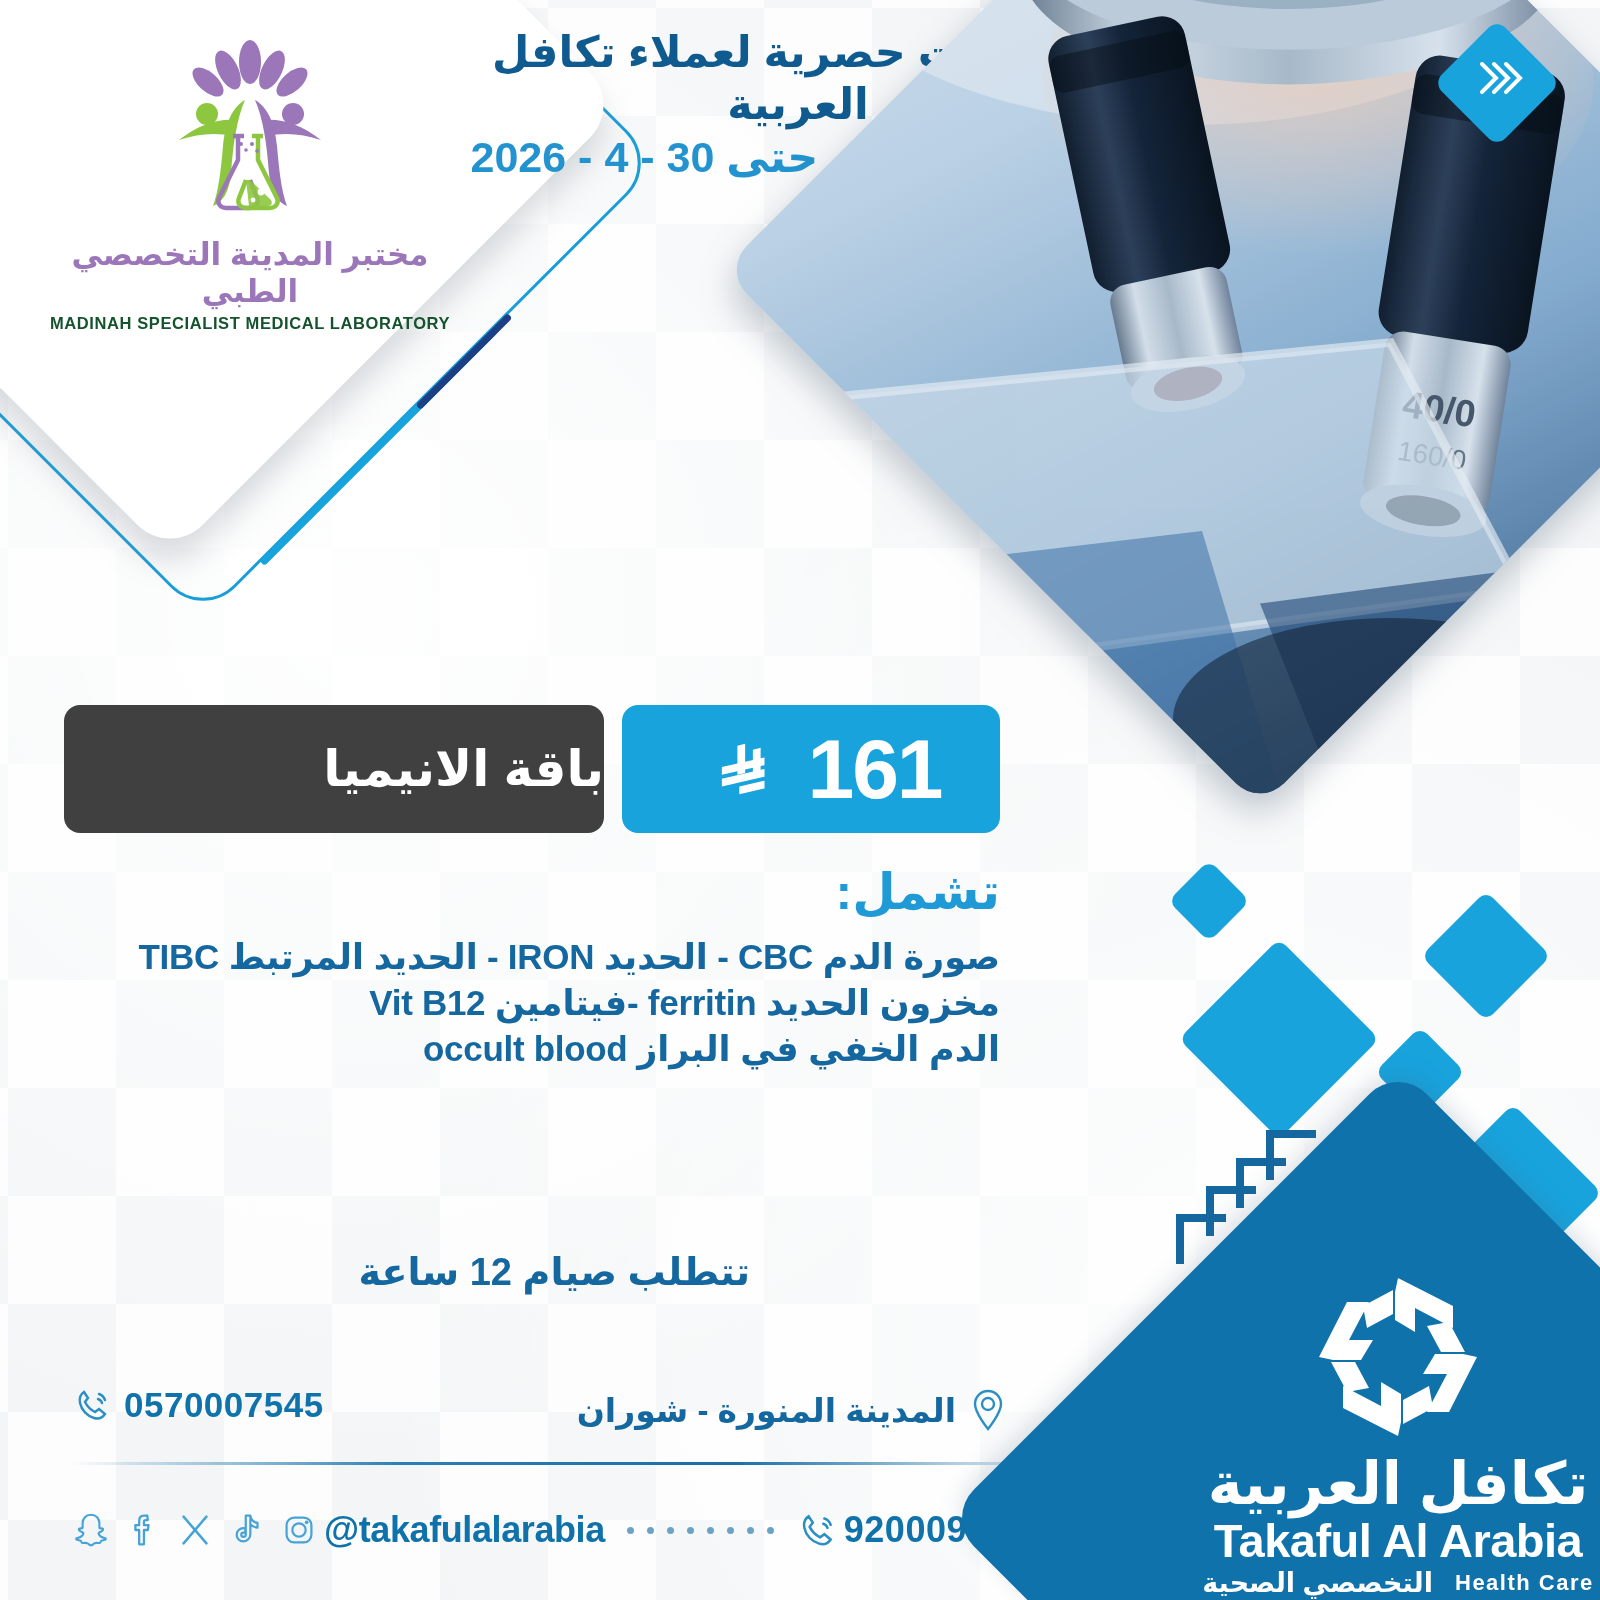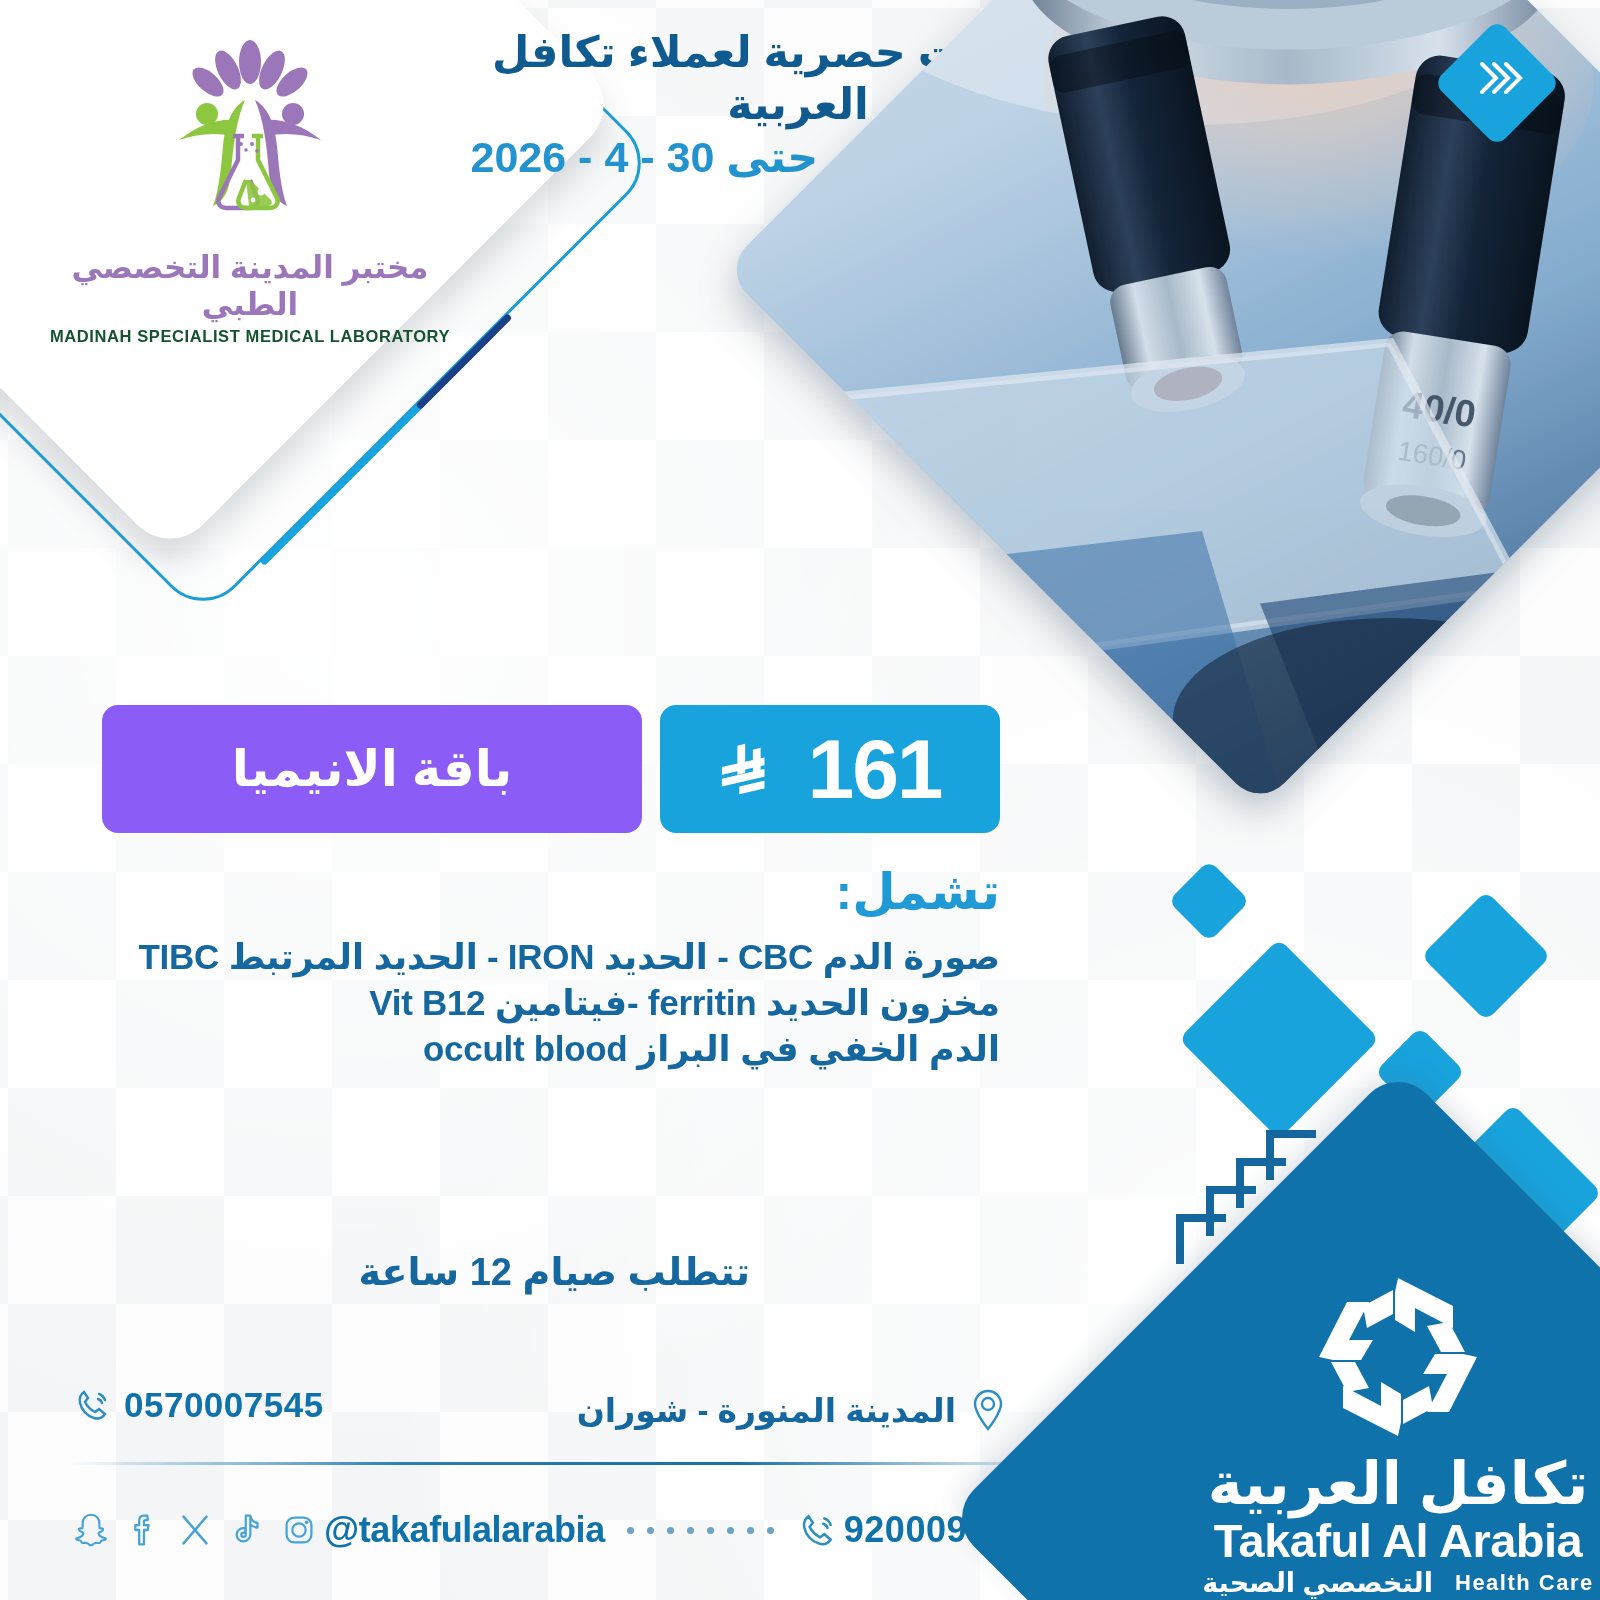--- a/index.html
+++ b/index.html
@@ -34,21 +34,21 @@
   }
   .card-white{
     left:-150px;top:-215px;width:640px;height:640px;
     background:#fff;border-radius:46px;
     box-shadow:14px 16px 30px rgba(120,130,140,.28);
   }
 
   
   .lab-logo{position:absolute;left:40px;top:40px;width:420px;text-align:center;}
   .lab-mark{width:210px;height:190px;margin:0 auto;display:block;}
-  .lab-ar{font-size:31px;font-weight:700;color:#9b76b8;direction:rtl;margin-top:19px;letter-spacing:0px;}
+  .lab-ar{font-size:31px;font-weight:700;color:#9b76b8;direction:rtl;margin-top:6px;letter-spacing:0px;}
   .lab-en{font-size:16.5px;font-weight:700;color:#14532d;letter-spacing:.6px;margin-top:4px;}
 
   
   .diagline{position:absolute;height:7px;border-radius:4px;transform-origin:0 50%;}
 
   
   .headline{position:absolute;right:452px;top:26px;text-align:center;width:700px;direction:rtl;}
   .headline .l1{font-size:43px;font-weight:800;color:#0f5b8f;line-height:1.22;letter-spacing:-.5px;}
   .headline .l2{font-size:43px;font-weight:800;color:#2393cf;line-height:1.22;letter-spacing:-.5px;}
 
@@ -66,27 +66,27 @@
   
   .d-cy{background:#18a3dd;border-radius:10px;}
 
   
   .steps{position:absolute;}
 
   
   .pkg-row{position:absolute;right:600px;top:705px;display:flex;flex-direction:row;align-items:stretch;gap:18px;}
   .price-badge{
     width:340px;height:128px;background:#18a3dd;border-radius:16px;
-    display:flex;align-items:center;justify-content:center;gap:27px;direction:ltr;
+    display:flex;align-items:center;justify-content:center;gap:27px;direction:ltr;padding-left:38px;
   }
   .price-num{font-size:84px;font-weight:800;color:#fff;line-height:1;letter-spacing:-2px;}
   .riyal{width:62px;height:62px;display:block;}
   .pkg-badge{
-    width:540px;height:128px;background:#8b5cf6;border-radius:16px;
-    display:flex;align-items:center;justify-content:center;
+    width:540px;height:128px;background:#404040;border-radius:16px;
+    display:flex;align-items:center;justify-content:flex-start;
   }
   .pkg-text{font-size:50px;font-weight:800;color:#fff;direction:rtl;letter-spacing:-.5px;}
 
   
   .includes{position:absolute;right:600px;top:865px;width:1000px;text-align:right;direction:rtl;}
   .inc-title{font-size:50px;font-weight:800;color:#1f9ad6;line-height:1.1;margin-bottom:14px;}
   .inc-line{font-size:35px;font-weight:700;color:#15689f;line-height:1.32;white-space:nowrap;letter-spacing:-.3px;}
 
   .fasting{position:absolute;right:850px;top:1250px;font-size:38px;font-weight:700;
            color:#15689f;direction:rtl;letter-spacing:-.3px;}

